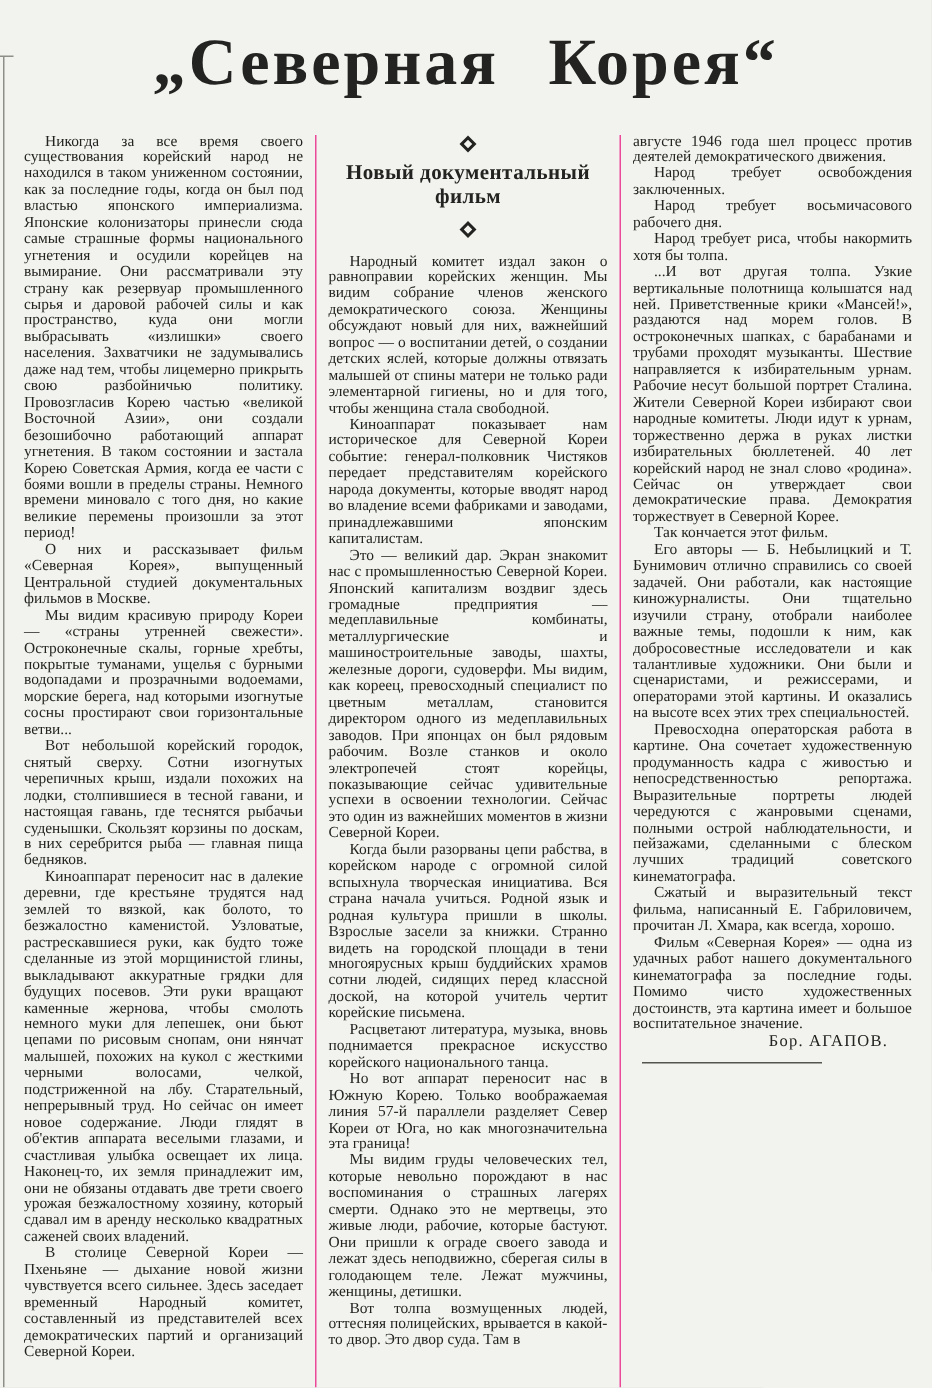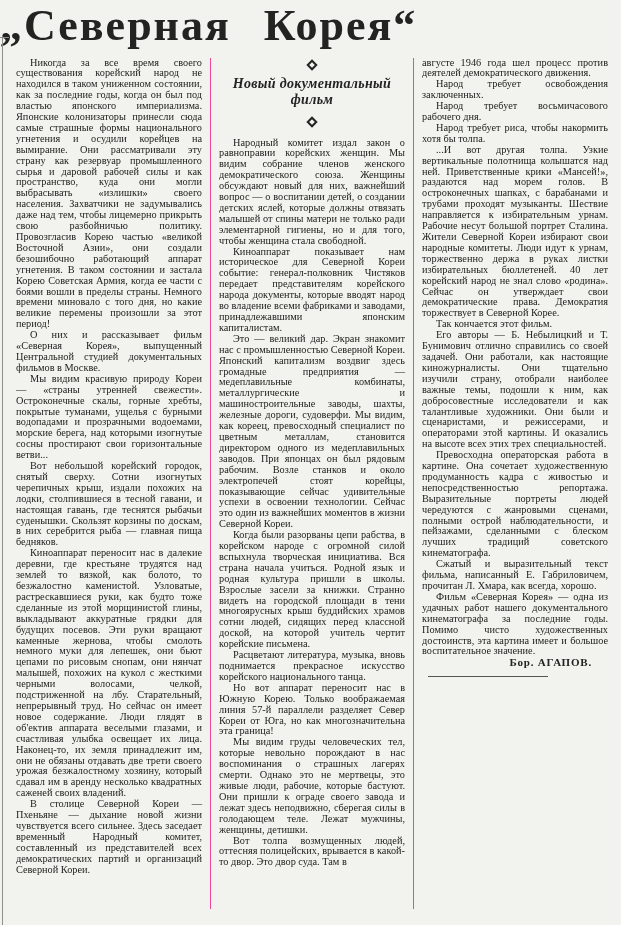--- a/index.html
+++ b/index.html
@@ -10,22 +10,22 @@
     overflow:hidden;
     font-family:"Liberation Serif","DejaVu Serif",serif;
     color:#232321;
     box-sizing:border-box;
   }
   
   .left-edge-rule{position:absolute;left:2px;top:38px;bottom:0;width:1px;background:#8f8f89;}
   .left-edge-tick{position:absolute;left:0;top:37px;width:9px;height:1px;background:#8f8f89;}
 
   .masthead-title{
-    margin:0;padding-top:2px;
-    text-align:left;
+    margin:16px;padding-top:2px;
+    text-align:center;
     font-size:44px;line-height:1.08;
     font-weight:700;
     letter-spacing:2px;word-spacing:20px;
     white-space:nowrap;
   }
 
   .columns{
     display:flex;align-items:stretch;
     padding:8px 5px 0 8px;
     height:859px;box-sizing:border-box;justify-content:space-between;
@@ -48,27 +48,27 @@
   .diamond-icon{
     display:inline-block;width:4px;height:4px;
     border:2px solid #232321;
     transform:rotate(45deg);
   }
 
   .section-heading{
     margin:5px 0 3px;
     text-align:center;text-indent:0;
     font-size:14px;line-height:16.5px;
-    font-style:italic;font-weight:700;
+    font-weight:700;
     letter-spacing:0.3px;
   }
 
   .byline{
     text-align:right;text-indent:0;
-    font-weight:700;
+    font-weight:400;
     padding-right:16px;margin-top:6px;
     font-size:11px;letter-spacing:0.8px;
   }
   .end-rule{
     width:120px;height:0;
     border-top:1.5px solid #55554f;
     margin:8px 0 0 6px;
   }
 </style>
 </head>

